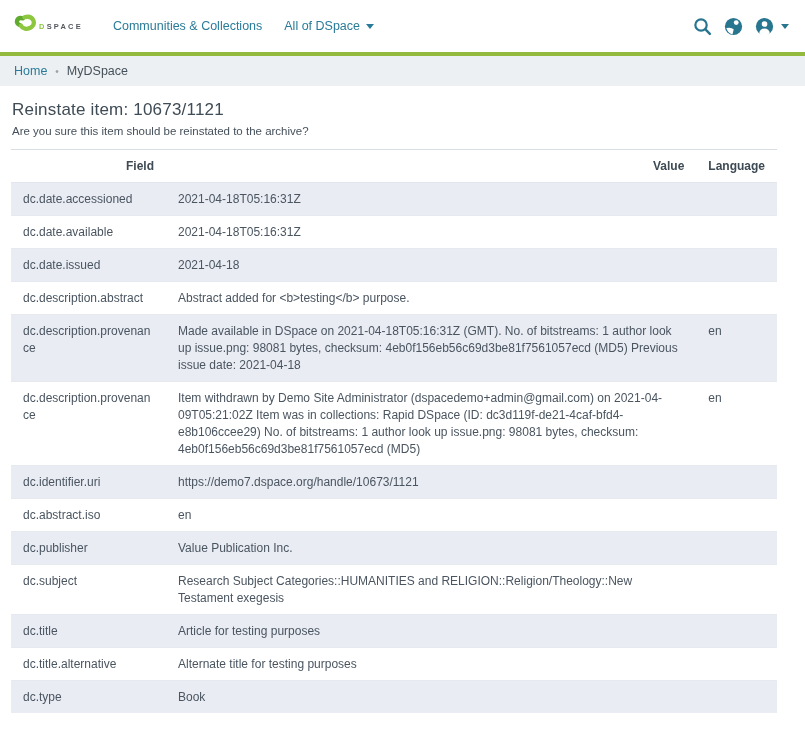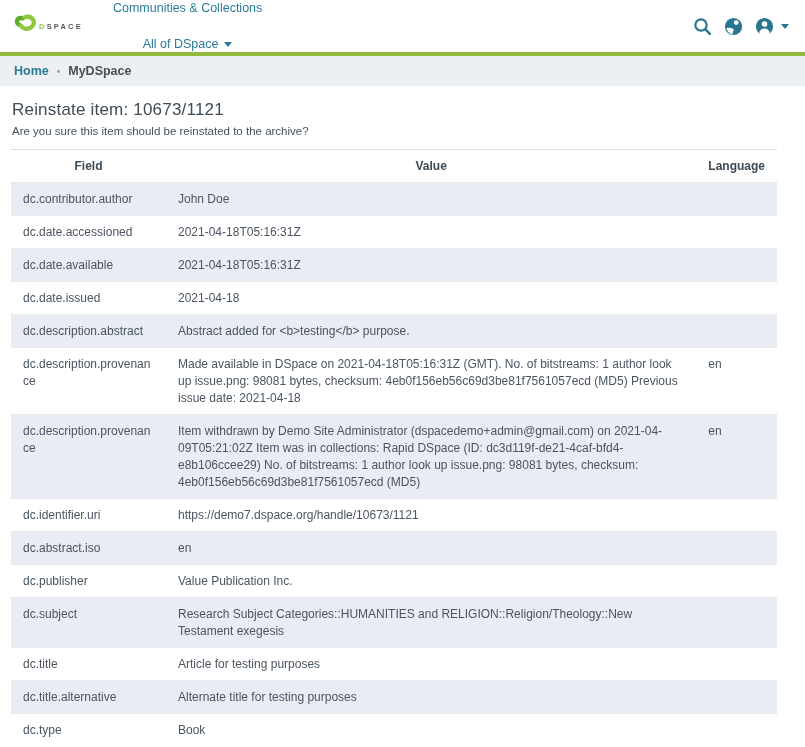--- a/index.html
+++ b/index.html
@@ -15,55 +15,55 @@
     display: flex;
     align-items: center;
     justify-content: space-between;
     padding: 0 16px 0 12px;
     background: #ffffff;
   }
   .header-left { display: flex; align-items: center; }
   .logo { display: flex; flex-direction: row; align-items: center; text-decoration: none; cursor: pointer; }
   .logo-text { font-size: 7.5px; font-weight: bold; letter-spacing: 2.2px; color: #54595f; margin-top: 1px; }
   .logo-text .green { color: #8dc63f; }
-  .nav { display: flex; align-items: center; margin-left: 30px; gap: 22px; flex-direction: column; }
+  .nav { display: flex; align-items: center; margin-left: 30px; gap: 22px; }
   .nav a {
     color: #2a7b99; text-decoration: none; font-size: 12.5px; cursor: pointer;
     display: inline-flex; align-items: center;
   }
   .caret {
     width: 0; height: 0; display: inline-block; margin-left: 6px;
     border-left: 4px solid transparent; border-right: 4px solid transparent;
     border-top: 5px solid #2a7b99;
   }
   .header-right { display: flex; align-items: center; gap: 10px; }
   .icon-btn { display: inline-flex; align-items: center; cursor: pointer; background: none; border: none; }
   
   .green-bar { height: 4px; background: #94ba3d; }
   
   .breadcrumb-bar {
     background: #edf0f2;
     padding: 8px 14px;
     font-size: 12.5px;
-    display: flex; align-items: center; gap: 8px; font-weight: bold;
+    display: flex; align-items: center; gap: 8px;
   }
   .breadcrumb-bar a { color: #2a7b99; text-decoration: none; cursor: pointer; }
   .breadcrumb-sep { color: #9aa2a9; font-size: 10px; }
   .breadcrumb-current { color: #45505a; }
   
   main { padding: 0 28px 0 11px; }
   h1 {
     font-size: 17px; font-weight: 500; color: #3f4b55;
     margin: 14px 0 5px 1px; letter-spacing: 0.2px;
   }
   .subtitle { font-size: 11.5px; color: #45505a; margin: 0 0 12px 1px; }
   
   table { width: 100%; border-collapse: collapse; }
   th {
-    text-align: center; font-size: 12px; font-weight: 700; color: #3e4a54;
+    text-align: right; font-size: 12px; font-weight: 700; color: #3e4a54;
     padding: 9px 12px;
     border-top: 1px solid #d9dee2;
     border-bottom: 1px solid #e2e6ea;
   }
   td {
     font-size: 12px; color: #4a5560;
     padding: 7.5px 12px; line-height: 17px;
     vertical-align: top;
     border-top: 1px solid #e6e9ed;
     word-break: break-word;
@@ -135,25 +135,20 @@
   <table>
     <thead>
       <tr>
         <th class="col-field">Field</th>
         <th>Value</th>
         <th class="col-lang">Language</th>
       </tr>
     </thead>
     <tbody>
         <tr>
-          <td>dc.contributor.author</td>
-          <td>John Doe</td>
-          <td></td>
-        </tr>
-        <tr>
           <td>dc.date.accessioned</td>
           <td>2021-04-18T05:16:31Z</td>
           <td></td>
         </tr>
         <tr>
           <td>dc.date.available</td>
           <td>2021-04-18T05:16:31Z</td>
           <td></td>
         </tr>
         <tr>

